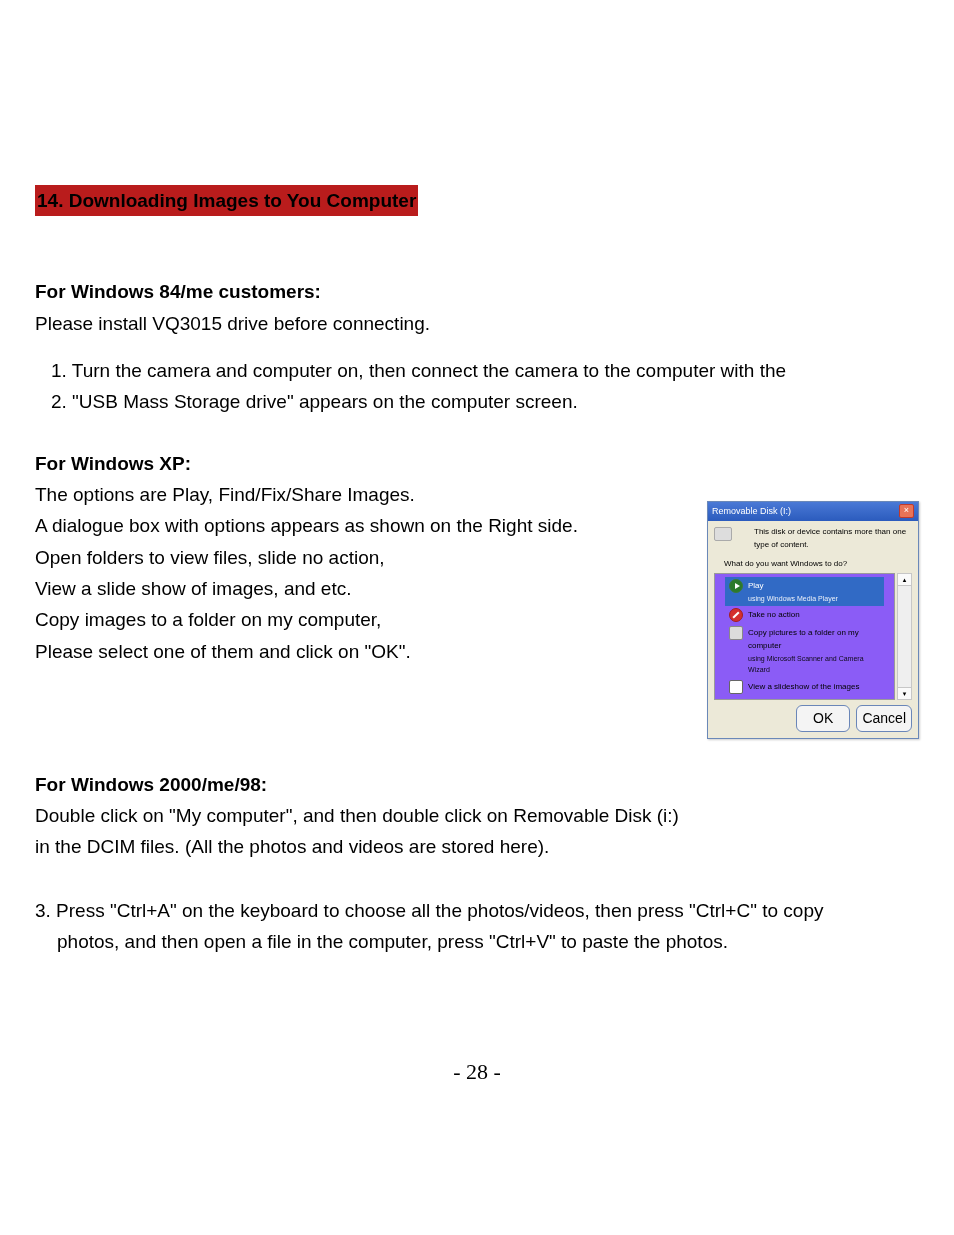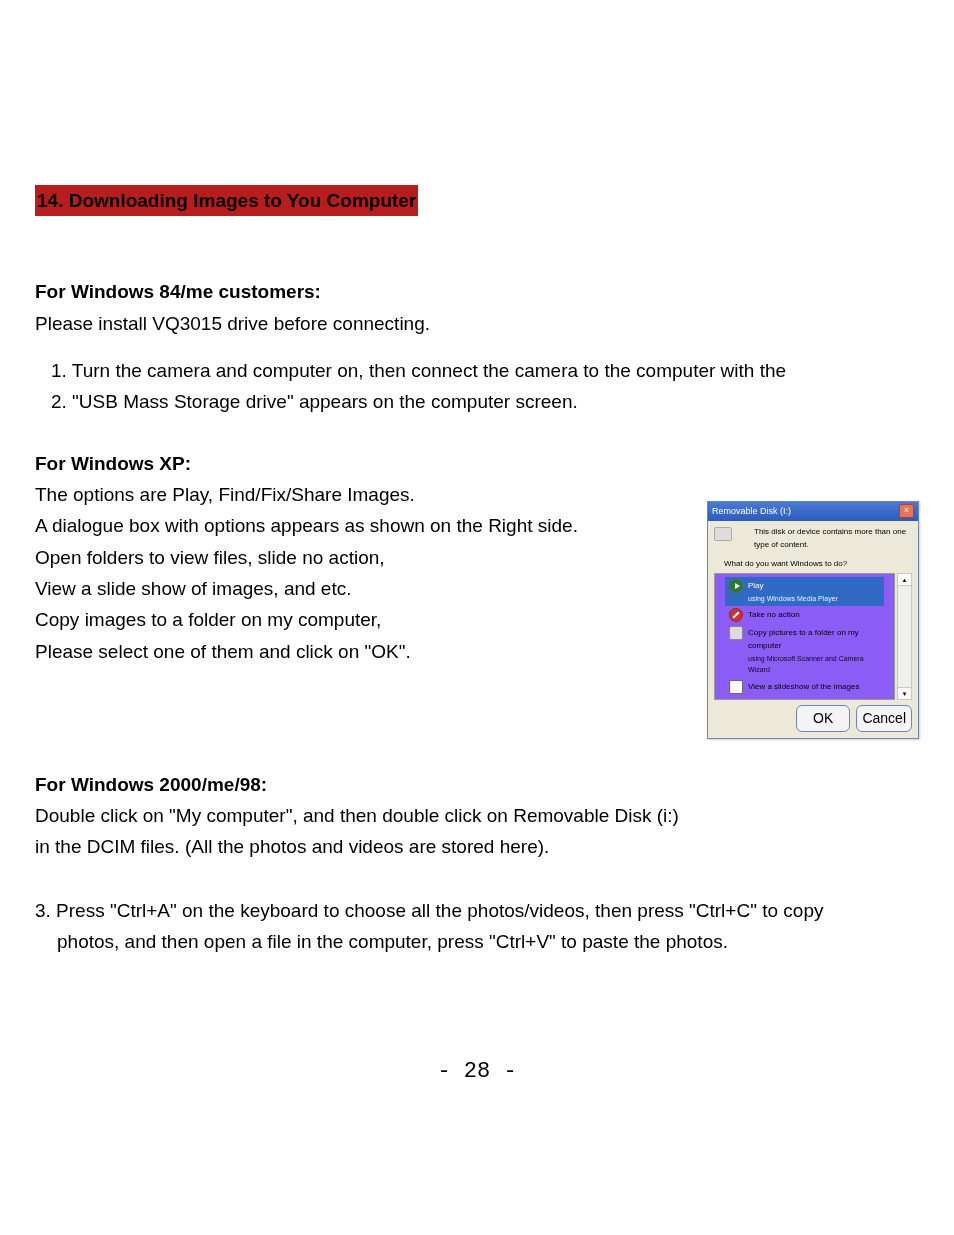--- a/index.html
+++ b/index.html
@@ -33,21 +33,21 @@
   .dlg-ico.no::after{content:"";position:absolute;left:2px;top:5px;width:8px;height:2px;background:#fff;transform:rotate(-45deg)}
   .dlg-ico.scan{border-radius:2px;background:#dcdcdc;border:1px solid #888}
   .dlg-ico.slide{border-radius:2px;background:#fff;border:1px solid #666}
   .dlg-sub{font-size:7px;opacity:.9}
   .dlg-scroll{width:13px;background:#efefef;border:1px solid #c7c7c7;display:flex;flex-direction:column;justify-content:space-between;align-items:center}
   .dlg-arrow{width:100%;height:11px;background:#fafafa;border-bottom:1px solid #c7c7c7;font-size:7px;text-align:center;line-height:11px}
   .dlg-arrow.bot{border-bottom:none;border-top:1px solid #c7c7c7}
   .dlg-btns{text-align:right;padding-top:5px}
   .dlg-btn{display:inline-block;min-width:42px;padding:1px 5px;font-size:14px;background:#f4f4f4;border:1px solid #6a86b8;border-radius:6px;margin-left:4px;text-align:center}
   .clear{clear:both}
-  .page-num{position:absolute;bottom:145px;left:0;width:100%;text-align:center;font-family:Liberation Mono, monospace;font-size:22px}
+  .page-num{position:absolute;bottom:145px;left:0;width:100%;text-align:center;font-family:Liberation Serif, serif;font-size:22px}
 </style>
 </head>
 <body>
 
 <div class="page">
 
   <p><span class="section-title">14. Downloading Images to You Computer</span></p>
 
   <p class="sub-title first">For Windows 84/me customers:</p>
   <p>Please install VQ3015 drive before connecting.</p>

